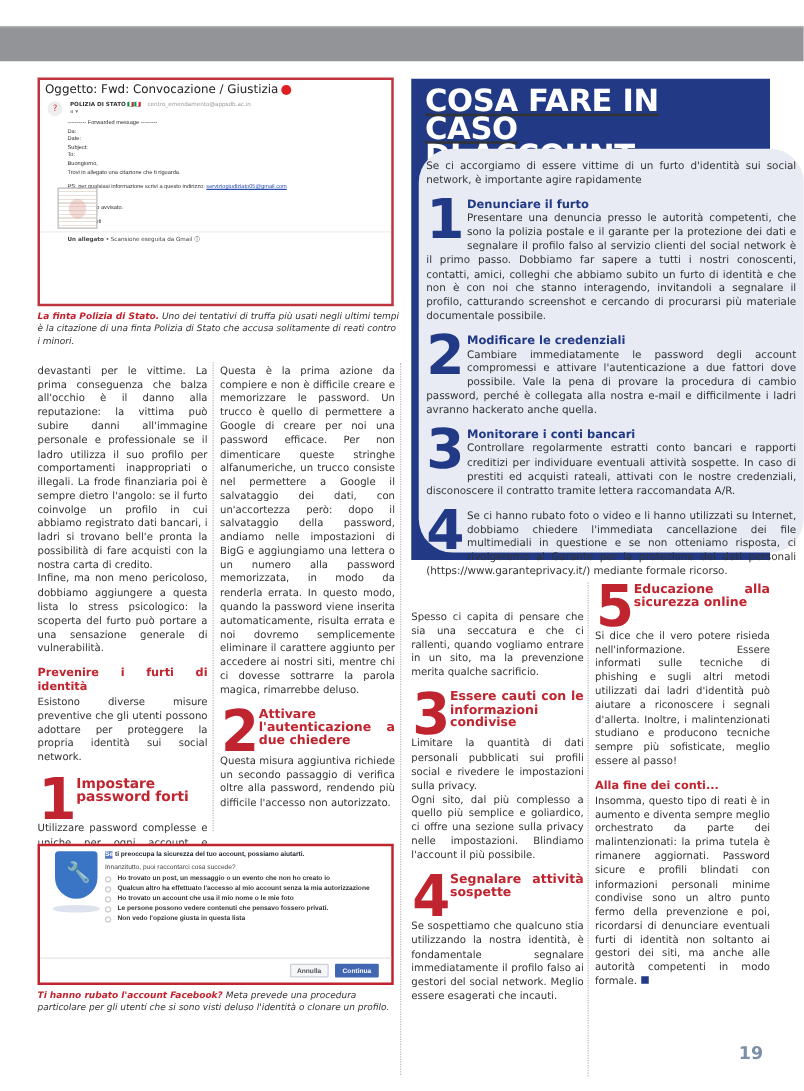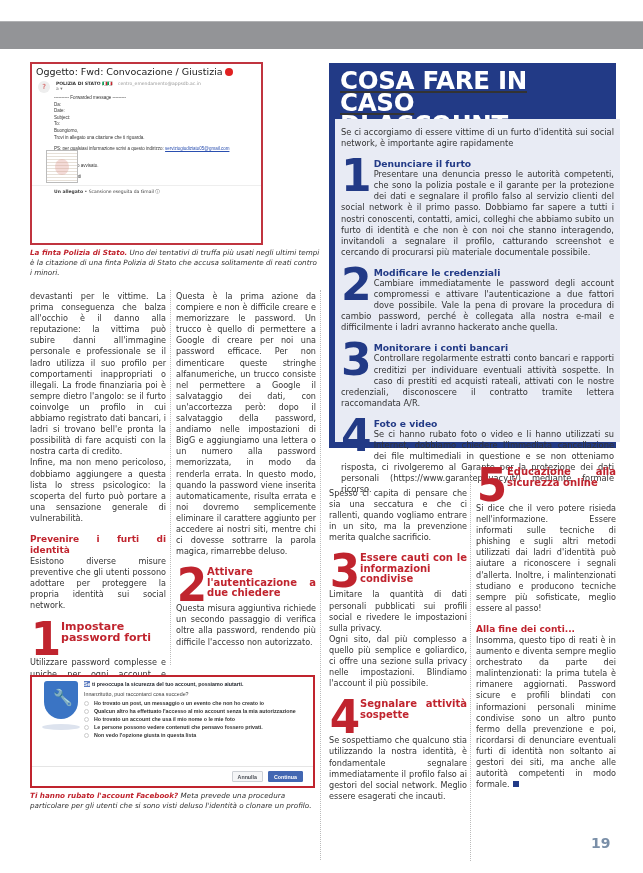--- a/index.html
+++ b/index.html
@@ -2,21 +2,21 @@
 <html><head>
 <meta charset="utf-8">
 <style>
   * { box-sizing: border-box; margin: 0; padding: 0; }
   html, body { width: 643px; height: 873px; background: #fff; overflow: hidden; }
   body { position: relative; font-family: "DejaVu Sans", sans-serif; color: #333; }
 
   .topbar { position: absolute; left: 0; top: 21px; width: 643px; height: 28px; background: #939497; border-top: 1px solid #b0b1b3; }
 
   
-  .email-box { position: absolute; left: 30px; top: 62px; width: 233px; height: 183px; border: 2px solid #c0343f; background: #fff; overflow: hidden; }
+  .email-box { position: absolute; left: 30px; top: 62px; width: 285px; height: 183px; border: 2px solid #c0343f; background: #fff; overflow: hidden; }
   .email-subject { font-family: "DejaVu Sans", sans-serif; font-size: 9.5px; color: #222; padding: 2px 4px; display: flex; align-items: center; gap: 2px; }
   .red-dot { display: inline-block; width: 8px; height: 8px; background: #e02020; border-radius: 50%; }
   .email-head { display: flex; gap: 6px; padding: 2px 6px; }
   .avatar-q { width: 12px; height: 12px; border-radius: 50%; background: #eee; color: #c33; font-size: 7px; text-align: center; line-height: 12px; }
   .email-sender { font-size: 4.5px; font-weight: bold; color: #333; }
   .email-sender .flags { color: #d33; }
   .email-sender .addr { font-weight: normal; color: #999; margin-left: 3px; }
   .email-body { padding-left: 22px; font-family: "Liberation Sans", sans-serif; font-size: 4.5px; color: #333; line-height: 6.6px; }
   .email-body .gap { height: 5px; }
   .email-body a { color: #2a4fb0; text-decoration: underline; }
@@ -33,21 +33,21 @@
   .col p { margin: 0; }
   .subhead { font-family: "DejaVu Sans", sans-serif; font-weight: bold; color: #c0242e; font-size: 9px; line-height: 11px; margin-top: 10px; }
   .numhead { display: flex; align-items: flex-start; margin-top: 10px; }
   .bignum { font-family: "DejaVu Sans", sans-serif; font-weight: bold; color: #c0242e; font-size: 46px; line-height: 36px; letter-spacing: -3px; margin-right: 2px; transform: scaleX(0.95); }
   .numtitle { font-weight: bold; color: #c0242e; font-size: 10px; line-height: 10.5px; }
   .vsep { position: absolute; width: 0; border-left: 1px dotted #bbb; }
 
   
   .bluebox { position: absolute; left: 329px; top: 63px; width: 287px; height: 385px; background: #223a86; text-decoration: underline; }
   .blue-title { color: #fff; font-family: "DejaVu Sans", sans-serif; font-weight: bold; font-size: 24.5px; line-height: 22px; padding: 7px 8px 0 11px; letter-spacing: -0.3px; }
-  .blue-inner { position: absolute; left: 6px; top: 56px; width: 285px; height: 323px; background: #e8ebf4; padding: 8px 6px; font-family: "DejaVu Sans", sans-serif; font-size: 8.3px; line-height: 11.1px; color: #333; }
+  .blue-inner { position: absolute; left: 6px; top: 56px; width: 308px; height: 323px; background: #e8ebf4; padding: 8px 6px; font-family: "DejaVu Sans", sans-serif; font-size: 8.3px; line-height: 11.1px; color: #333; border-radius: 27px; }
   .blue-inner p { text-align: justify; }
   .bstep { margin-top: 9px; position: relative; }
   .bstep .bnum { float: left; font-weight: bold; color: #223a86; font-size: 44px; line-height: 34px; margin-right: 2px; margin-top: 1px; }
   .bstep .btitle { font-weight: bold; color: #223a86; font-size: 9.2px; line-height: 11px; }
   .bstep p { text-align: justify; }
 
   
   .fb-box { position: absolute; left: 30px; top: 675px; width: 285px; height: 113px; border: 2px solid #c0242e; background: #fff; }
   .fb-shield { position: absolute; left: 12px; top: 4px; width: 34px; height: 38px; background: #3a74c4; border-radius: 3px 3px 17px 17px; }
   .fb-shield span { position: absolute; left: 9px; top: 7px; color: #fff; font-size: 16px; }
@@ -156,21 +156,20 @@
       <div class="btitle">Modificare le credenziali</div>
       <p>Cambiare immediatamente le password degli account compromessi e attivare l'autenticazione a due fattori dove possibile. Vale la pena di provare la procedura di cambio password, perché è collegata alla nostra e-mail e difficilmente i ladri avranno hackerato anche quella.</p>
     </div>
     <div class="bstep">
       <span class="bnum">3</span>
       <div class="btitle">Monitorare i conti bancari</div>
       <p>Controllare regolarmente estratti conto bancari e rapporti creditizi per individuare eventuali attività sospette. In caso di prestiti ed acquisti rateali, attivati con le nostre credenziali, disconoscere il contratto tramite lettera raccomandata A/R.</p>
     </div>
     <div class="bstep">
       <span class="bnum">4</span>
-      <div class="btitle">Foto e video</div>
       <p>Se ci hanno rubato foto o video e li hanno utilizzati su Internet, dobbiamo chiedere l'immediata cancellazione dei file multimediali in questione e se non otteniamo risposta, ci rivolgeremo al Garante per la protezione dei dati personali (https://www.garanteprivacy.it/) mediante formale ricorso.</p>
     </div>
   </div>
 </div>
 
 <div class="col" style="left:329px;top:467px;width:138px;margin-top:21px;">
   <p>Spesso ci capita di pensare che sia una seccatura e che ci rallenti, quando vogliamo entrare in un sito, ma la prevenzione merita qualche sacrificio.</p>
   <div class="numhead">
     <span class="bignum">3</span>
     <span class="numtitle">Essere cauti con le informazioni condivise</span>

